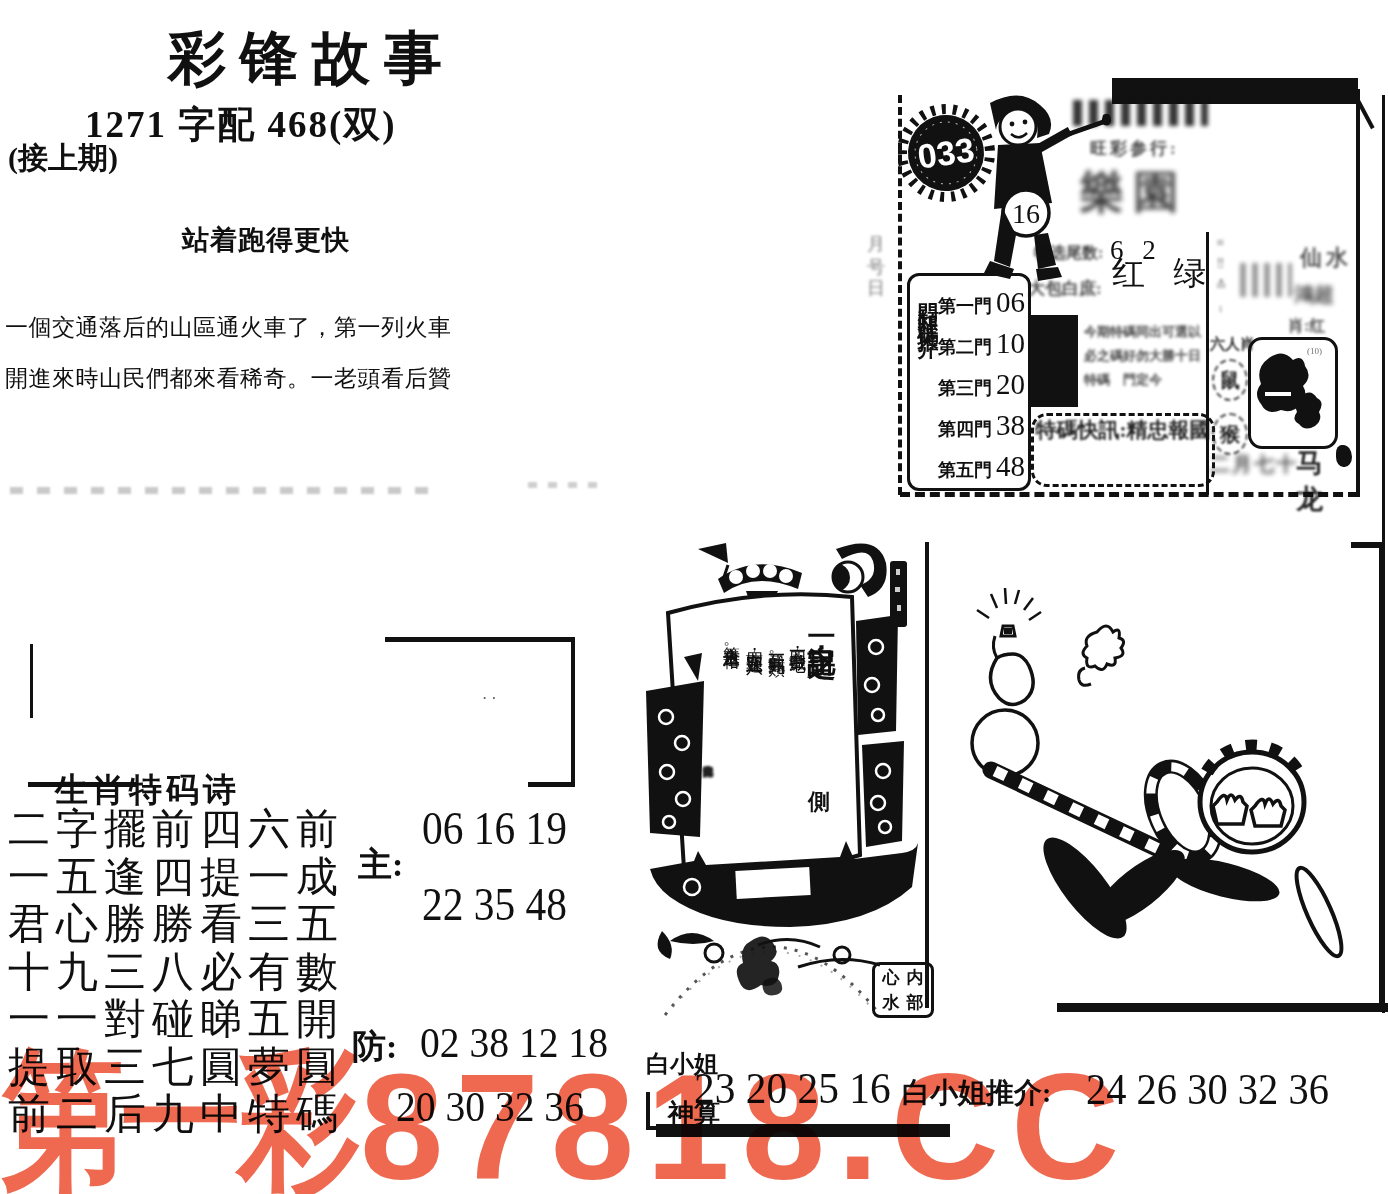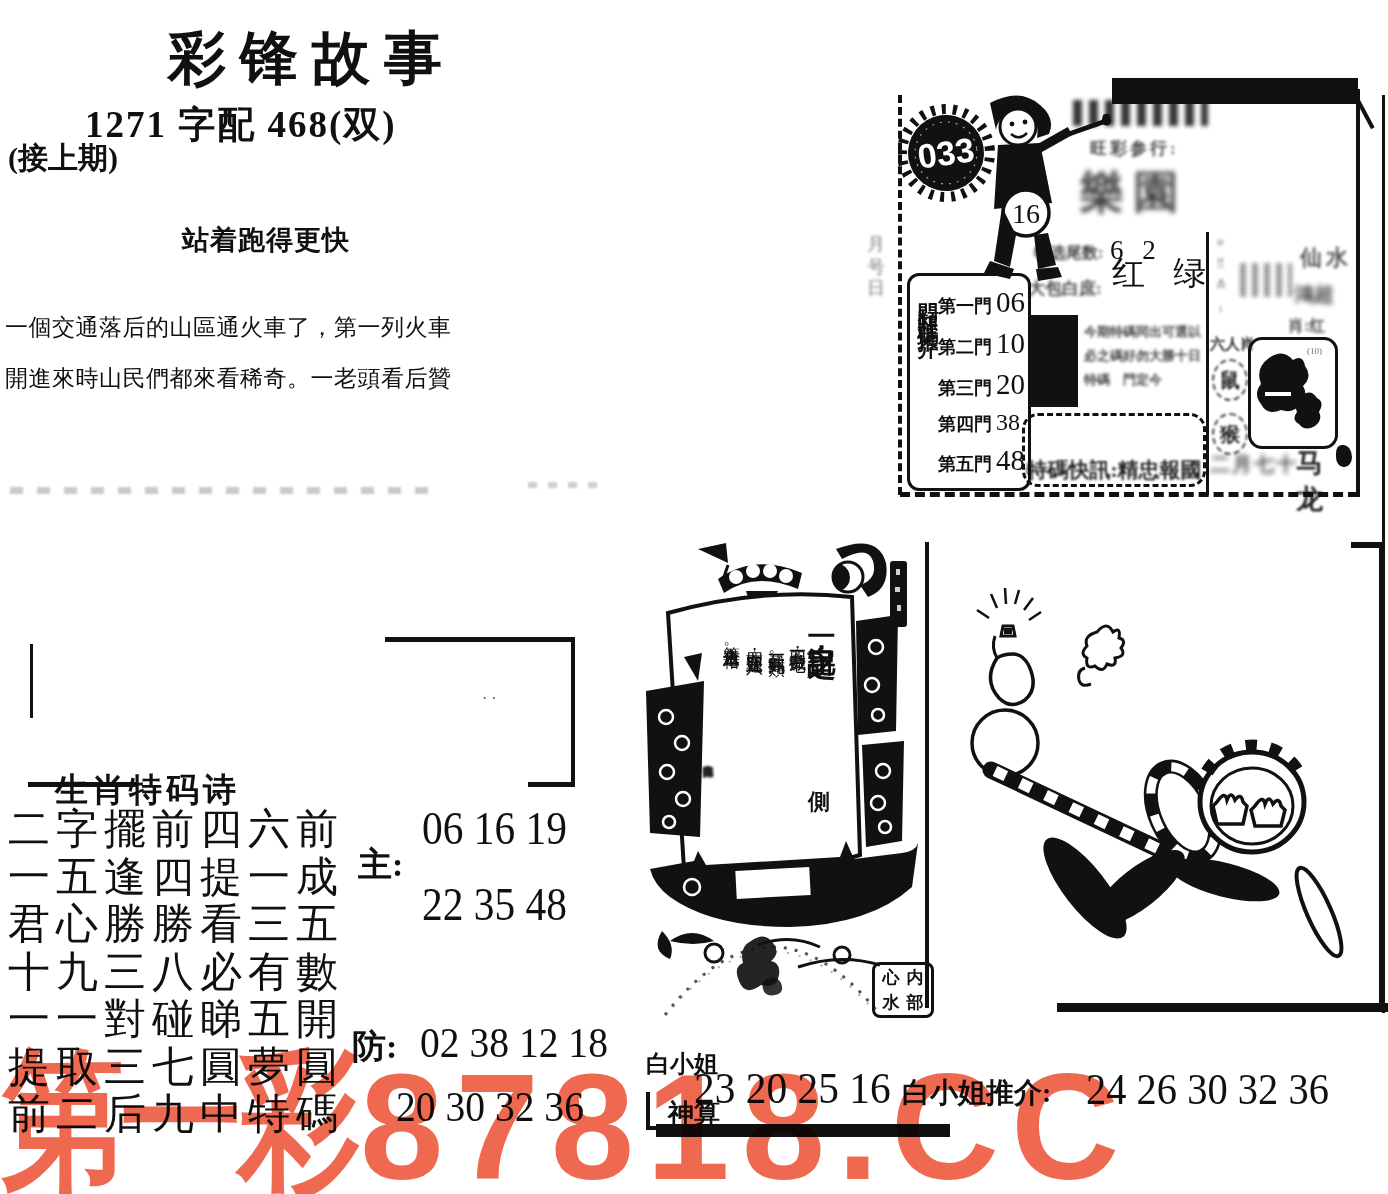--- a/index.html
+++ b/index.html
@@ -99,37 +99,37 @@
       <div class="nowrap" style="margin-top:8px;">
         <span class="b" style="font-size:18px;">第二門</span>
         <span style="font-size:29px;">10</span>
       </div>
       <div class="nowrap" style="margin-top:8px;">
         <span class="b" style="font-size:18px;">第三門</span>
         <span style="font-size:29px;">20</span>
       </div>
       <div class="nowrap" style="margin-top:8px;">
         <span class="b" style="font-size:18px;">第四門</span>
-        <span style="font-size:24px;">38</span>
+        <span style="font-size:29px;">38</span>
       </div>
       <div class="nowrap" style="margin-top:8px;">
         <span class="b" style="font-size:18px;">第五門</span>
         <span style="font-size:29px;">48</span>
       </div>
     </div>
   </div>
 
   <div class="abs" style="left:130px;top:240px;width:50px;height:92px;background:#111;"></div>
   <div class="abs blur2" style="left:186px;top:245px;width:128px;font-size:13px;line-height:24px;font-weight:bold;">
     <div>今期特碼同出可選以</div>
     <div>必之碼好勿大勝十日</div>
     <div>特碼　門定今</div>
   </div>
 
-  <div class="abs" style="left:124px;top:338px;width:178px;height:68px;border:3px dashed #111;border-radius:16px;display:flex;align-items:flex-end;justify-content:center;">
+  <div class="abs" style="left:133px;top:338px;width:178px;height:68px;border:3px dashed #111;border-radius:16px;display:flex;align-items:flex-start;justify-content:center;">
     <span class="b blur1" style="font-size:21px;letter-spacing:0px;">特碼快訊:精忠報國</span>
   </div>
 
   <div class="abs" style="left:308px;top:157px;width:3px;height:263px;background:#111;"></div>
   <div class="abs vert gray blur2" style="left:314px;top:160px;font-size:14px;letter-spacing:6px;">≡‼≛ₗ</div>
   <div class="abs b blur2" style="left:402px;top:168px;font-size:22px;letter-spacing:4px;color:#222;">仙水</div>
   <div class="abs b blur3" style="left:396px;top:206px;font-size:20px;color:#222;">鴻超</div>
   <div class="abs b blur2" style="left:390px;top:241px;font-size:16px;color:#222;">肖:红</div>
   <div class="abs blur3" style="left:342px;top:188px;width:52px;height:34px;background:repeating-linear-gradient(90deg,#333 0 6px,transparent 6px 12px);opacity:.5;filter:blur(2.2px);"></div>
 

